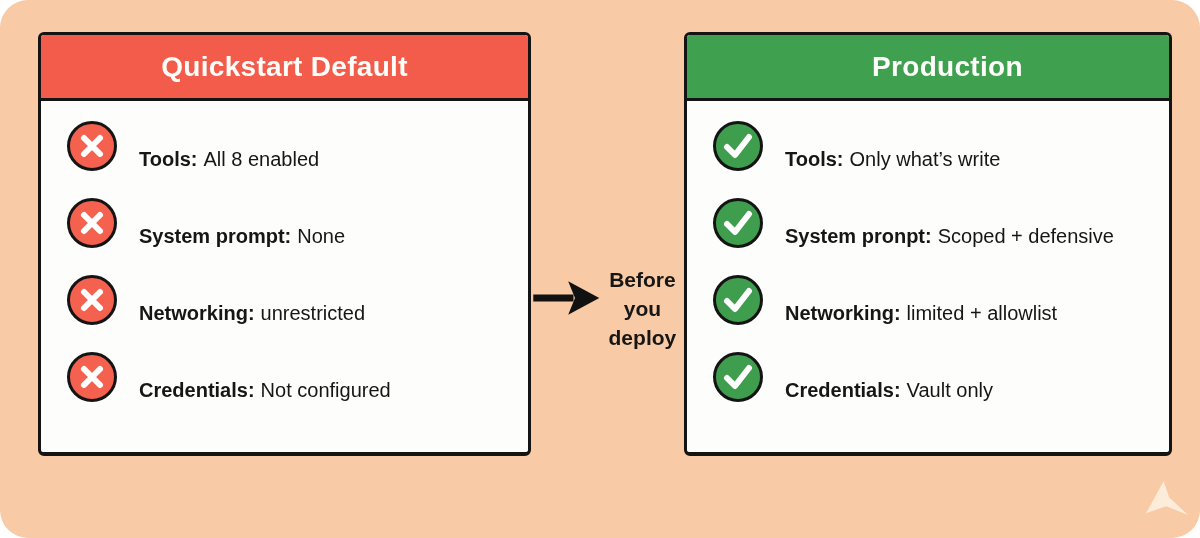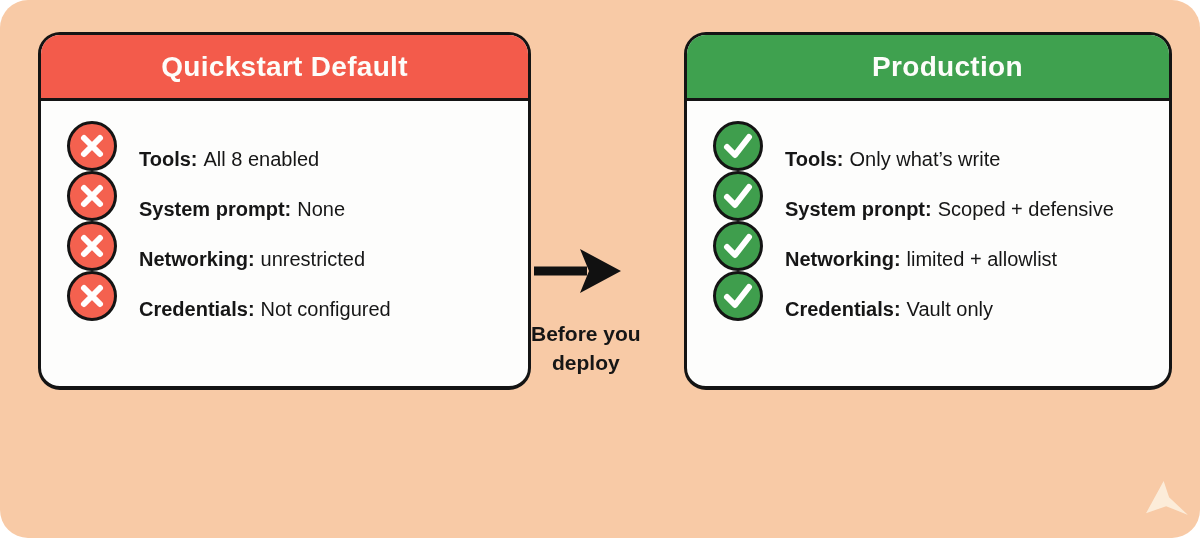--- a/index.html
+++ b/index.html
@@ -13,25 +13,25 @@
   }
   .panel {
     position: absolute;
     left: 0; top: 0;
     width: 1200px; height: 538px;
     border-radius: 28px;
   }
   .card {
     position: absolute;
     top: 32px;
-    height: 358px;
+    height: 424px;
     background: #fdfdfc;
     border: 3px solid #141414;
     border-bottom-width: 4px;
-    border-radius: 22px;
+    border-radius: 6px;
     box-sizing: border-box;
     overflow: hidden;
   }
   .card-left  { left: 38px;  width: 493px; }
   .card-right { left: 684px; width: 488px; }
   .card-header {
     height: 63px;
     border-bottom: 3px solid #141414;
     display: flex;
     align-items: center;
@@ -40,20 +40,21 @@
   .card-title {
     color: #fdfdfa;
     font-size: 28px;
     font-weight: 700;
     letter-spacing: 0.3px;
   }
   .card-body {
     padding: 20px 18px 0 26px;
     display: flex;
     flex-direction: column;
+    gap: 27px;
   }
   .item {
     display: flex;
     align-items: center;
     height: 50px;
   }
   .icon-circle {
     flex: 0 0 auto;
     width: 44px;
     height: 44px;
@@ -73,22 +74,21 @@
   .item-label {
     font-weight: 700;
     margin-right: 0.30em;
   }
   .connector {
     position: absolute;
     left: 531px;
     top: 244px;
     width: 153px;
     display: flex;
-    flex-direction: column;
-    align-items: flex-start;
+    align-items: center;
   }
   .connector-caption {
     margin-top: 22px;
     font-size: 21px;
     font-weight: 700;
     color: #161616;
     text-align: center;
     line-height: 1.38;
     white-space: pre-line;
   }

